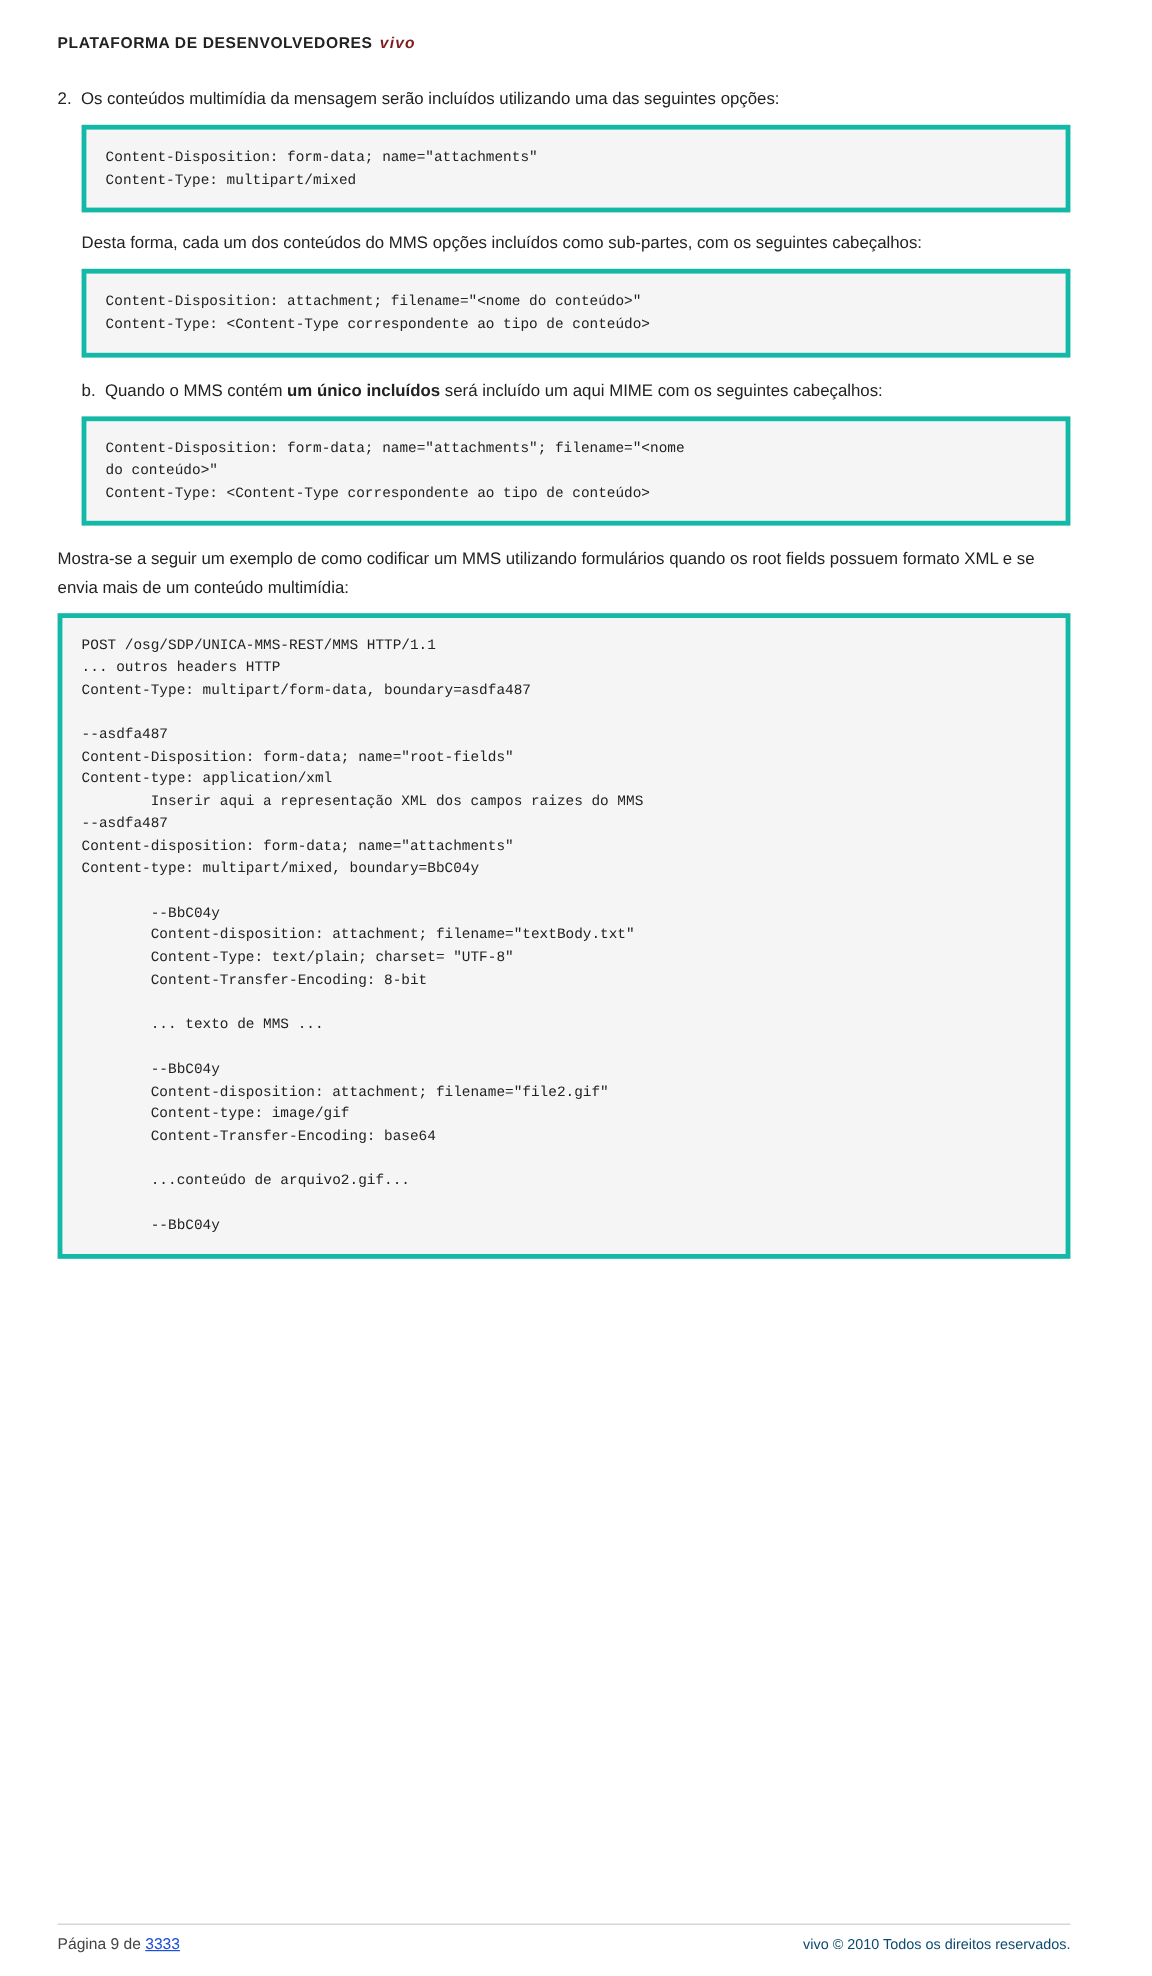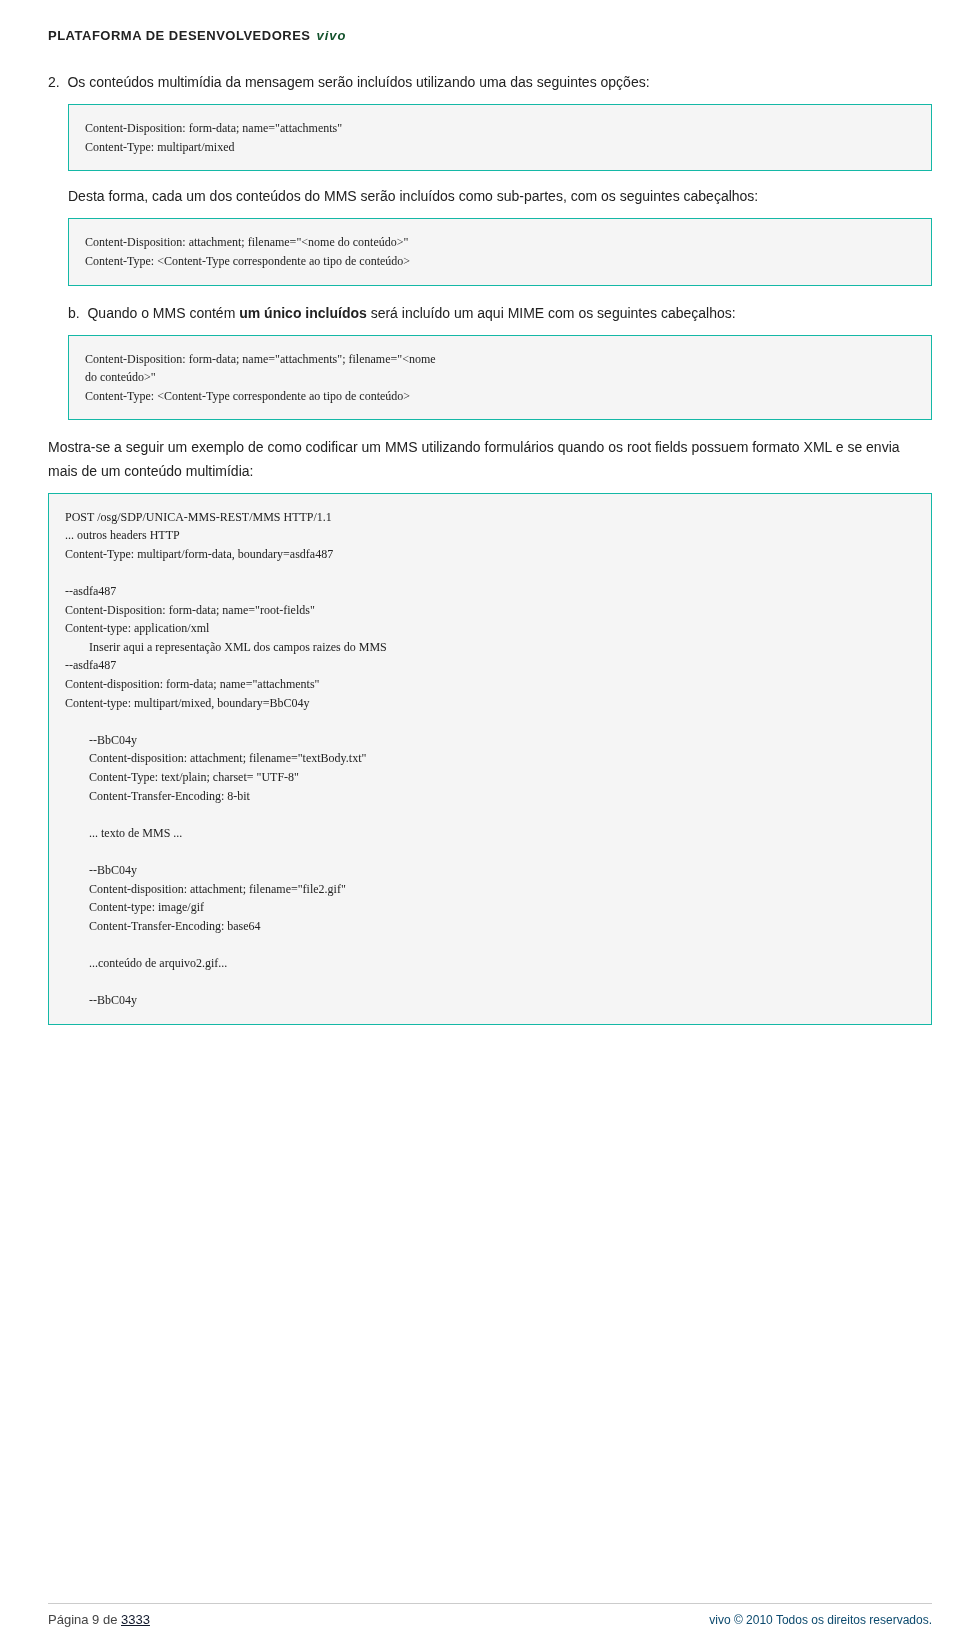--- a/index.html
+++ b/index.html
@@ -6,21 +6,21 @@
     body {
       background: #fff;
       font-family: Arial, Helvetica, sans-serif;
       font-size: 14px;
       color: #222;
       padding: 0;
     }
     .page-wrapper {
       max-width: 960px;
       margin: 0 auto;
-      padding: 28px 28px 20px 48px;
+      padding: 28px 68px 20px 48px;
       min-height: 1647px;
       display: flex;
       flex-direction: column;
     }
     .header {
       display: flex;
       align-items: center;
       gap: 6px;
       margin-bottom: 28px;
       border-bottom: none;
@@ -28,21 +28,21 @@
     .header-title {
       font-size: 13px;
       font-weight: bold;
       letter-spacing: 0.5px;
       text-transform: uppercase;
       color: #222;
     }
     .header-brand {
       font-size: 13px;
       font-weight: bold;
-      color: #14532d;
+      color: #7f1d1d;
       letter-spacing: 1px;
       text-transform: lowercase;
       font-style: italic;
     }
     .content {
       flex: 1;
     }
     .section-item {
     }
     p {
@@ -61,44 +61,44 @@
       margin-bottom: 8px;
     }
     .sub-label .sub-letter {
       font-weight: normal;
     }
     b, strong {
       font-weight: bold;
     }
     .code-block {
       background: #f5f5f5;
-      border: 1px solid #14b8a6;
+      border: 4px solid #14b8a6;
       padding: 14px 16px;
-      font-family: Liberation Serif, serif;
+      font-family: Liberation Mono, monospace;
       font-size: 12px;
       line-height: 1.55;
       color: #222;
       margin: 10px 0 14px 0;
       white-space: pre;
       overflow-x: auto;
     }
     .footer-bar {
       border-top: 1px solid #ccc;
       margin-top: 28px;
       padding-top: 8px;
       display: flex;
       justify-content: space-between;
       align-items: center;
     }
     .footer-page {
       font-size: 13px;
       color: #444;
     }
     .footer-page a {
-      color: #0f172a;
+      color: #1d4ed8;
       text-decoration: underline;
     }
     .footer-copy {
       font-size: 12px;
       color: #0c4a6e;
     }
   </style>
 </head>
 <body>
 
@@ -113,21 +113,21 @@
 
     <div class="section-item">
       <p>
         <span>2.</span>
         &nbsp;<span>Os conteúdos multimídia da mensagem serão incluídos utilizando uma das seguintes opções:</span>
       </p>
 
       <div class="sub-item">
         <div class="code-block">Content-Disposition: form-data; name="attachments"
 Content-Type: multipart/mixed</div>
-        <p>Desta forma, cada um dos conteúdos do MMS serão incluídos como sub-partes, com os seguintes cabeçalhos:</p>
+        <p>Desta forma, cada um dos conteúdos do MMS opções incluídos como sub-partes, com os seguintes cabeçalhos:</p>
         <div class="code-block">Content-Disposition: attachment; filename="&lt;nome do conteúdo&gt;"
 Content-Type: &lt;Content-Type correspondente ao tipo de conteúdo&gt;</div>
       </div>
 
       <div class="sub-item">
         <p class="sub-label">
           <span class="sub-letter">b.</span>
           &nbsp;<span>Quando o MMS contém </span><strong>um único incluídos</strong><span> será incluído um aqui MIME com os seguintes cabeçalhos:</span>
         </p>
         <div class="code-block">Content-Disposition: form-data; name="attachments"; filename="&lt;nome

